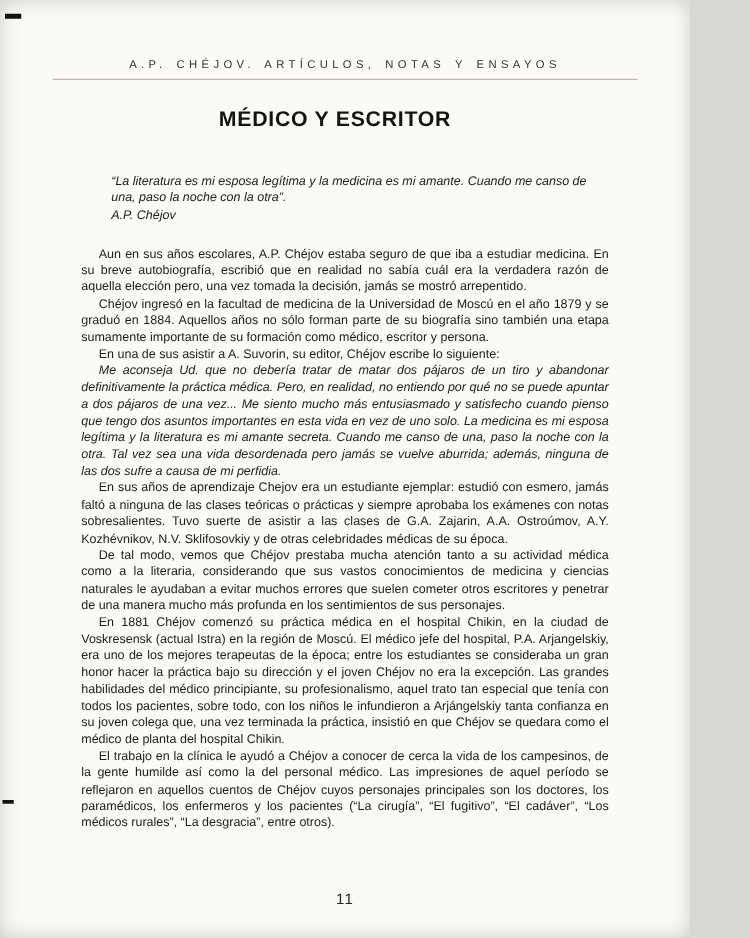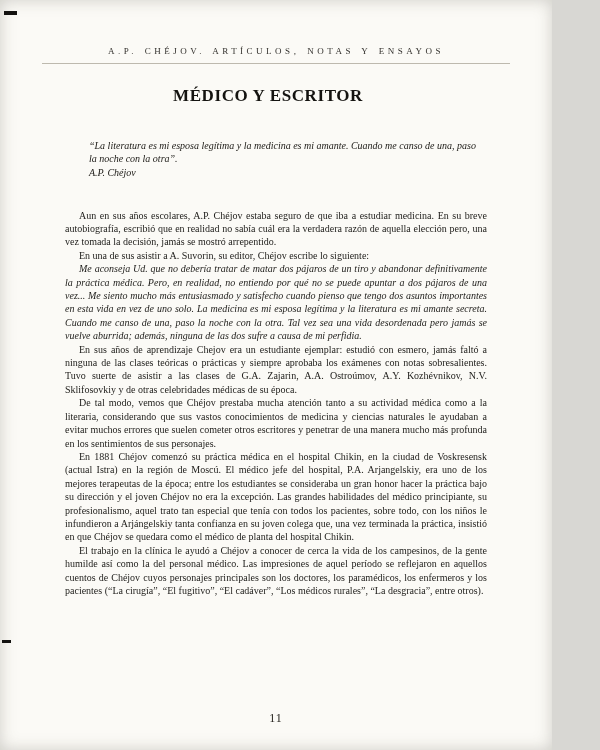--- a/index.html
+++ b/index.html
@@ -7,21 +7,21 @@
     padding: 0;
     background: #d8d7d3;
   }
   .page {
     position: relative;
     width: 552px;
     height: 750px;
     box-sizing: border-box;
     background: #fbfaf6;
     color: #1b1a18;
-    font-family: Liberation Serif, serif;
+    font-family: Liberation Sans, sans-serif;
     overflow: hidden;
     box-shadow: inset 0 0 16px rgba(90,86,76,0.28);
     padding-top: 46px;
   }
   .running-head {
     text-align: center;
     font-size: 9px;
     letter-spacing: 3.5px;
     color: #33312d;
     word-spacing: 2px;
@@ -43,21 +43,21 @@
   .epigraph {
     margin: 33px 72px 12px 89px;
     font-style: italic;
     font-size: 10px;
     line-height: 13.2px;
     color: #22201c;
   }
   .epigraph p { margin: 0; }
   .epigraph .attribution { margin-top: 1px; }
   .body-text {
-    margin: 29px 65px 0 65px;
+    margin: 17px 65px 0 65px;
     font-size: 10px;
     line-height: 13.4px;
     text-align: justify;
     color: #1d1c19;
   }
   .body-text p {
     margin: 0;
     text-indent: 14px;
   }
   .body-text p.quote {
@@ -95,20 +95,21 @@
 
   <h1 class="title">MÉDICO Y ESCRITOR</h1>
 
   <div class="epigraph">
     <p class="quote-text">“La literatura es mi esposa legítima y la medicina es mi amante. Cuando me canso de una, paso la noche con la otra”.</p>
     <p class="attribution">A.P. Chéjov</p>
   </div>
 
   <div class="body-text">
     <p>Aun en sus años escolares, A.P. Chéjov estaba seguro de que iba a estudiar medicina. En su breve autobiografía, escribió que en realidad no sabía cuál era la verdadera razón de aquella elección pero, una vez tomada la decisión, jamás se mostró arrepentido.</p>
+    <p>Chéjov ingresó en la facultad de medicina de la Universidad de Moscú en el año 1879 y se graduó en 1884. Aquellos años no sólo forman parte de su biografía sino también una etapa sumamente importante de su formación como médico, escritor y persona.</p>
     <p>En una de sus asistir a A. Suvorin, su editor, Chéjov escribe lo siguiente:</p>
     <p class="quote">Me aconseja Ud. que no debería tratar de matar dos pájaros de un tiro y abandonar definitivamente la práctica médica. Pero, en realidad, no entiendo por qué no se puede apuntar a dos pájaros de una vez... Me siento mucho más entusiasmado y satisfecho cuando pienso que tengo dos asuntos importantes en esta vida en vez de uno solo. La medicina es mi esposa legítima y la literatura es mi amante secreta. Cuando me canso de una, paso la noche con la otra. Tal vez sea una vida desordenada pero jamás se vuelve aburrida; además, ninguna de las dos sufre a causa de mi perfidia.</p>
     <p>En sus años de aprendizaje Chejov era un estudiante ejemplar: estudió con esmero, jamás faltó a ninguna de las clases teóricas o prácticas y siempre aprobaba los exámenes con notas sobresalientes. Tuvo suerte de asistir a las clases de G.A. Zajarin, A.A. Ostroúmov, A.Y. Kozhévnikov, N.V. Sklifosovkiy y de otras celebridades médicas de su época.</p>
     <p>De tal modo, vemos que Chéjov prestaba mucha atención tanto a su actividad médica como a la literaria, considerando que sus vastos conocimientos de medicina y ciencias naturales le ayudaban a evitar muchos errores que suelen cometer otros escritores y penetrar de una manera mucho más profunda en los sentimientos de sus personajes.</p>
     <p>En 1881 Chéjov comenzó su práctica médica en el hospital Chikin, en la ciudad de Voskresensk (actual Istra) en la región de Moscú. El médico jefe del hospital, P.A. Arjangelskiy, era uno de los mejores terapeutas de la época; entre los estudiantes se consideraba un gran honor hacer la práctica bajo su dirección y el joven Chéjov no era la excepción. Las grandes habilidades del médico principiante, su profesionalismo, aquel trato tan especial que tenía con todos los pacientes, sobre todo, con los niños le infundieron a Arjángelskiy tanta confianza en su joven colega que, una vez terminada la práctica, insistió en que Chéjov se quedara como el médico de planta del hospital Chikin.</p>
     <p>El trabajo en la clínica le ayudó a Chéjov a conocer de cerca la vida de los campesinos, de la gente humilde así como la del personal médico. Las impresiones de aquel período se reflejaron en aquellos cuentos de Chéjov cuyos personajes principales son los doctores, los paramédicos, los enfermeros y los pacientes (“La cirugía”, “El fugitivo”, “El cadáver”, “Los médicos rurales”, “La desgracia”, entre otros).</p>
   </div>
 
   <div class="page-number">11</div>
 

